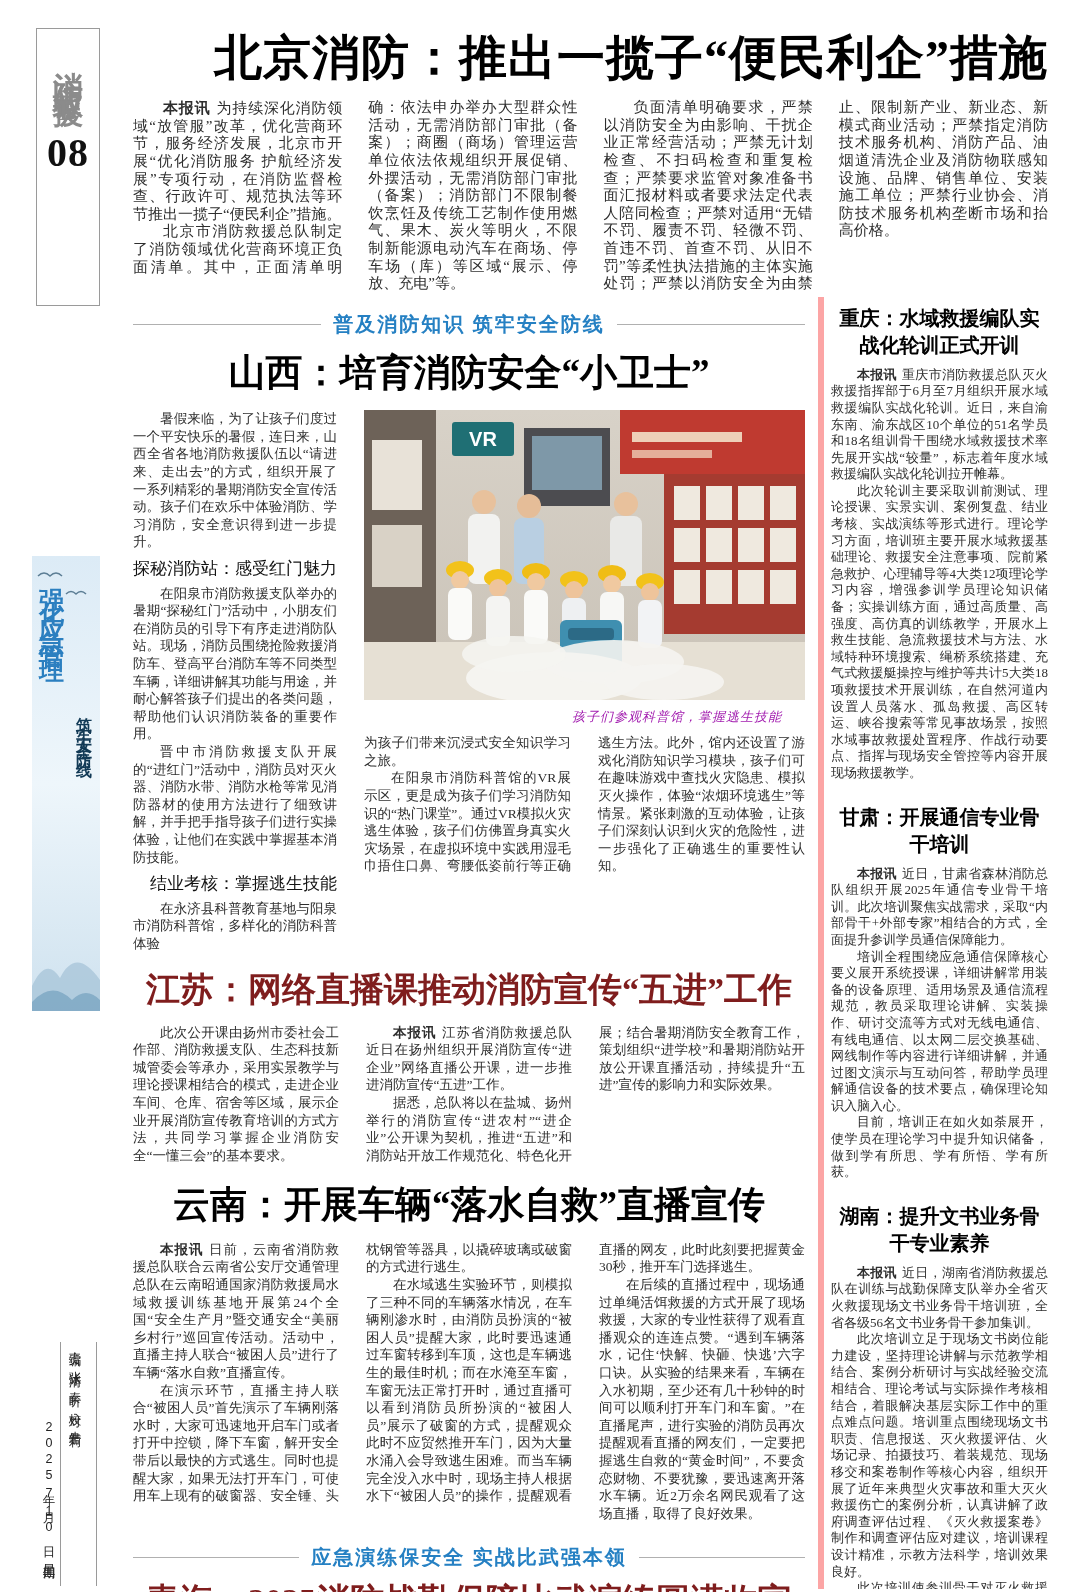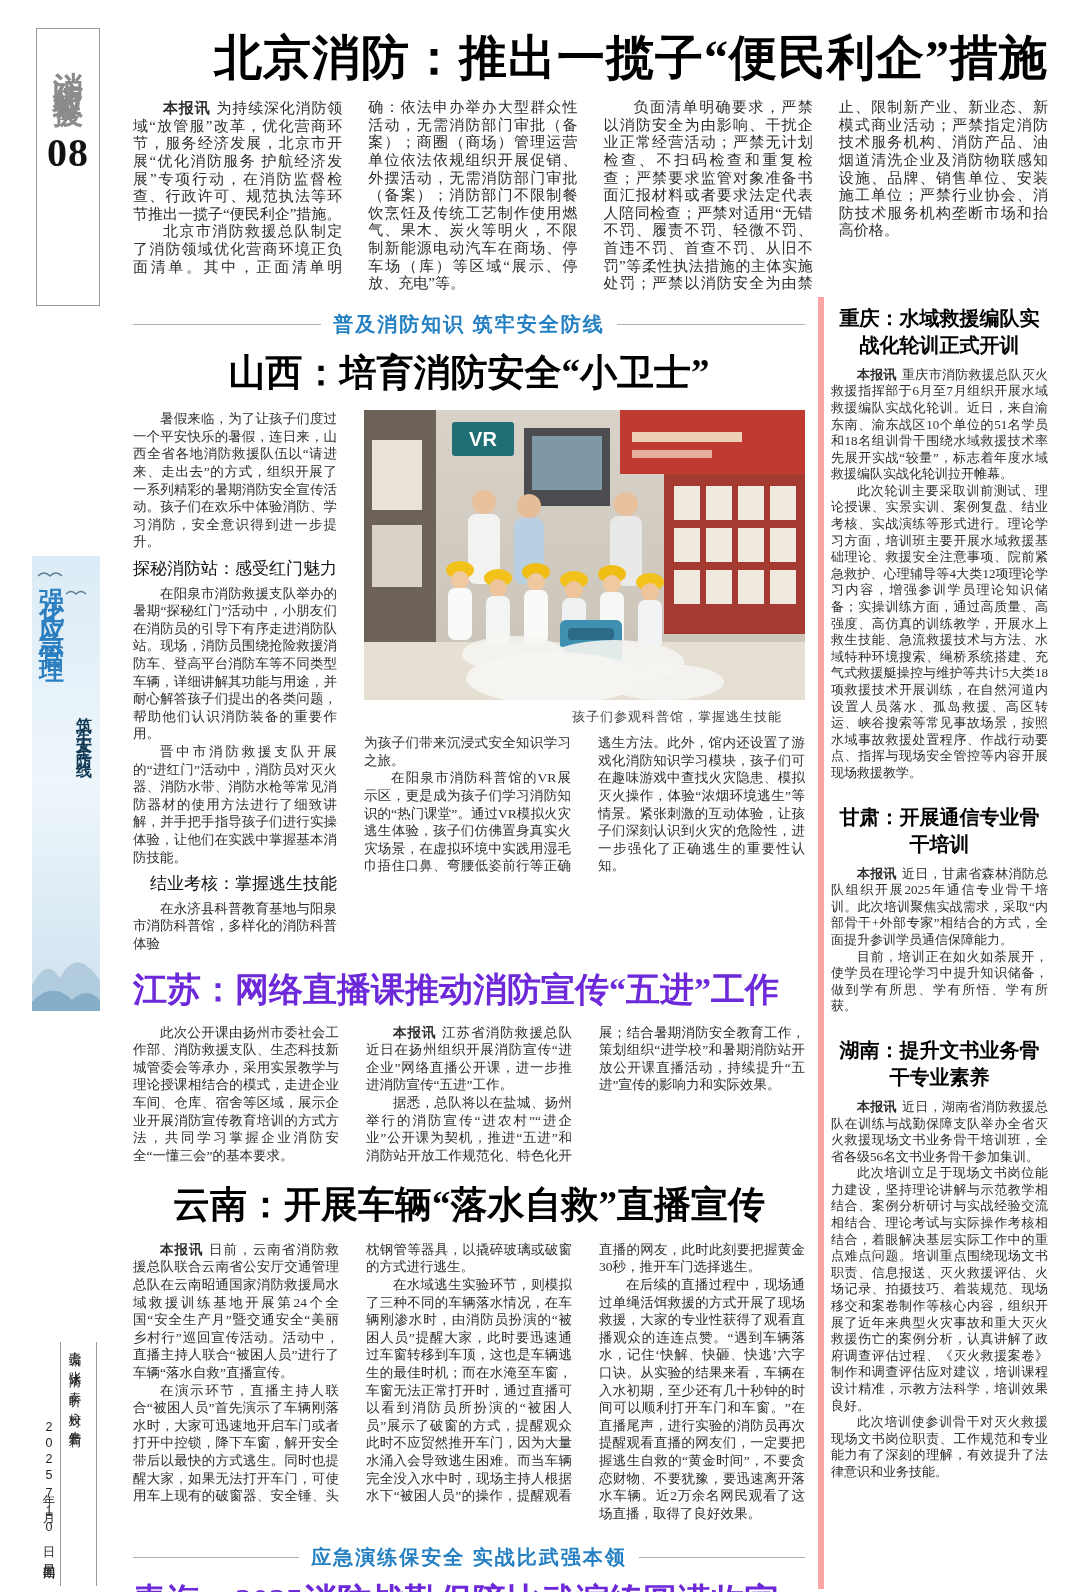--- a/index.html
+++ b/index.html
@@ -37,24 +37,24 @@
   .zone-left{width:672px;}
   .zone-right{width:222px;margin-left:13px;border-left:6px solid #fca5a5;padding-left:7px;
               display:flex;flex-direction:column;height:1292px;overflow:hidden;box-sizing:content-box;}
   
   .headline-l{font-size:37px;font-weight:900;color:#000;text-align:center;line-height:1.15;margin:14px 0 16px 0;}
   .shanxi-row{display:flex;}
   .shanxi-col1{width:204px;font-size:13.5px;line-height:17.6px;text-align:justify;}
   .shanxi-right{width:441px;margin-left:27px;}
   .subhead{font-family:"Liberation Sans",sans-serif;font-weight:normal;font-size:17px;color:#111;text-align:right;margin:9px 0 7px 0;text-indent:0;}
   .photo-fig{width:420px;}
-  .photo-caption{font-size:13px;color:#404040;text-align:right;margin:4px 2px 8px 0;letter-spacing:1px;}
+  .photo-caption{font-style:italic;font-size:13px;color:#a21caf;text-align:right;margin:4px 2px 8px 0;letter-spacing:1px;}
   .shanxi-cols{column-count:2;column-gap:27px;font-size:13.5px;line-height:17.6px;text-align:justify;}
   
-  .headline-m{font-size:34px;font-weight:900;color:#6d28d9;line-height:1.15;margin:18px 0 14px 0;letter-spacing:0px;}
+  .headline-m{font-size:34px;font-weight:900;color:#7f1d1d;text-align:center;line-height:1.15;margin:18px 0 14px 0;letter-spacing:0px;}
   .headline-y{font-size:37px;font-weight:900;color:#000;text-align:center;line-height:1.15;margin:20px 0 14px 0;}
   .body-3col{column-count:3;column-gap:27px;font-size:13.5px;line-height:17.6px;text-align:justify;}
   
   .r-headline{font-size:20px;font-weight:900;color:#000;text-align:center;line-height:1.35;margin:8px 0 8px 0;}
   .r-body{font-size:13px;line-height:16.6px;text-align:justify;}
   .mt-auto{margin-top:auto;}
 </style>
 </head>
 <body>
 
@@ -259,20 +259,21 @@
           <div class="r-body">
             <p class="para"><span class="lead">本报讯</span><span>重庆市消防救援总队灭火救援指挥部于6月至7月组织开展水域救援编队实战化轮训。近日，来自渝东南、渝东战区10个单位的51名学员和18名组训骨干围绕水域救援技术率先展开实战“较量”，标志着年度水域救援编队实战化轮训拉开帷幕。</span></p>
             <p class="para">此次轮训主要采取训前测试、理论授课、实景实训、案例复盘、结业考核、实战演练等形式进行。理论学习方面，培训班主要开展水域救援基础理论、救援安全注意事项、院前紧急救护、心理辅导等4大类12项理论学习内容，增强参训学员理论知识储备；实操训练方面，通过高质量、高强度、高仿真的训练教学，开展水上救生技能、急流救援技术与方法、水域特种环境搜索、绳桥系统搭建、充气式救援艇操控与维护等共计5大类18项救援技术开展训练，在自然河道内设置人员落水、孤岛救援、高区转运、峡谷搜索等常见事故场景，按照水域事故救援处置程序、作战行动要点、指挥与现场安全管控等内容开展现场救援教学。</p>
           </div>
         </div>
 
         <div style="margin-top:14px;">
           <div class="r-headline">甘肃：开展通信专业骨干培训</div>
           <div class="r-body">
             <p class="para"><span class="lead">本报讯</span><span>近日，甘肃省森林消防总队组织开展2025年通信专业骨干培训。此次培训聚焦实战需求，采取“内部骨干+外部专家”相结合的方式，全面提升参训学员通信保障能力。</span></p>
+            <p class="para">培训全程围绕应急通信保障核心要义展开系统授课，详细讲解常用装备的设备原理、适用场景及通信流程规范，教员采取理论讲解、实装操作、研讨交流等方式对无线电通信、有线电通信、以太网二层交换基础、网线制作等内容进行详细讲解，并通过图文演示与互动问答，帮助学员理解通信设备的技术要点，确保理论知识入脑入心。</p>
             <p class="para">目前，培训正在如火如荼展开，使学员在理论学习中提升知识储备，做到学有所思、学有所悟、学有所获。</p>
           </div>
         </div>
 
         <div style="margin-top:14px;">
           <div class="r-headline">湖南：提升文书业务骨干专业素养</div>
           <div class="r-body">
             <p class="para"><span class="lead">本报讯</span><span>近日，湖南省消防救援总队在训练与战勤保障支队举办全省灭火救援现场文书业务骨干培训班，全省各级56名文书业务骨干参加集训。</span></p>
             <p class="para">此次培训立足于现场文书岗位能力建设，坚持理论讲解与示范教学相结合、案例分析研讨与实战经验交流相结合、理论考试与实际操作考核相结合，着眼解决基层实际工作中的重点难点问题。培训重点围绕现场文书职责、信息报送、灭火救援评估、火场记录、拍摄技巧、着装规范、现场移交和案卷制作等核心内容，组织开展了近年来典型火灾事故和重大灭火救援伤亡的案例分析，认真讲解了政府调查评估过程、《灭火救援案卷》制作和调查评估应对建议，培训课程设计精准，示教方法科学，培训效果良好。</p>
             <p class="para">此次培训使参训骨干对灭火救援现场文书岗位职责、工作规范和专业能力有了深刻的理解，有效提升了法律意识和业务技能。</p>

